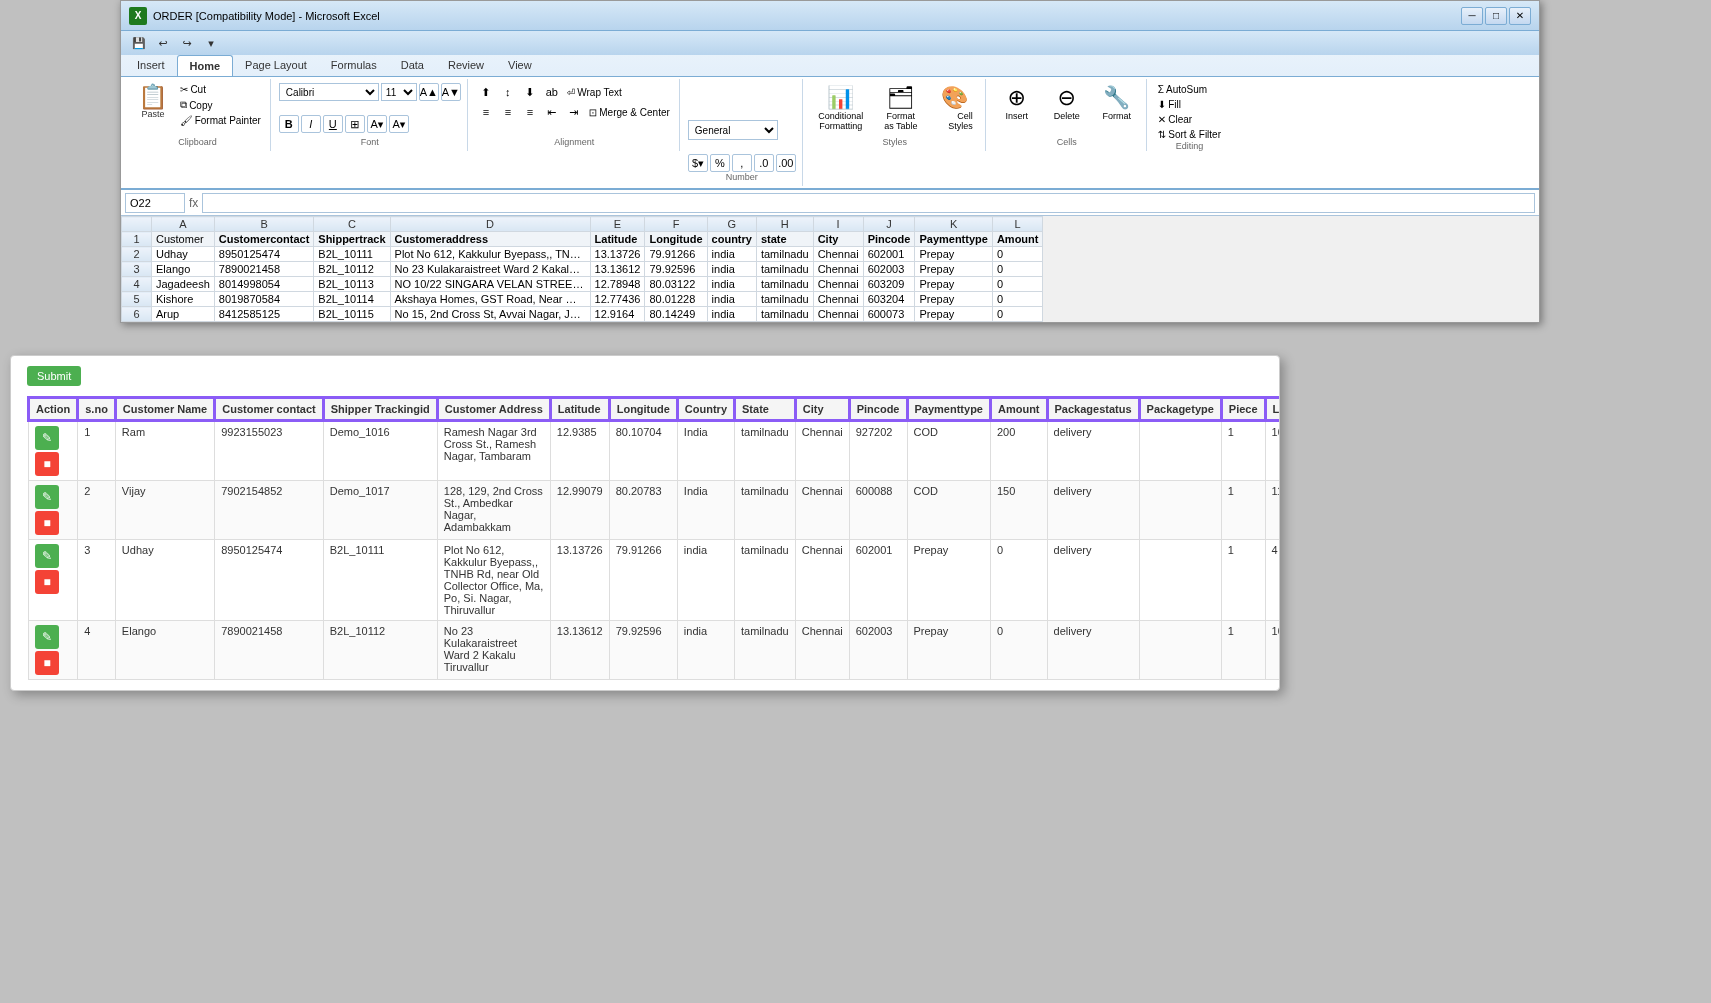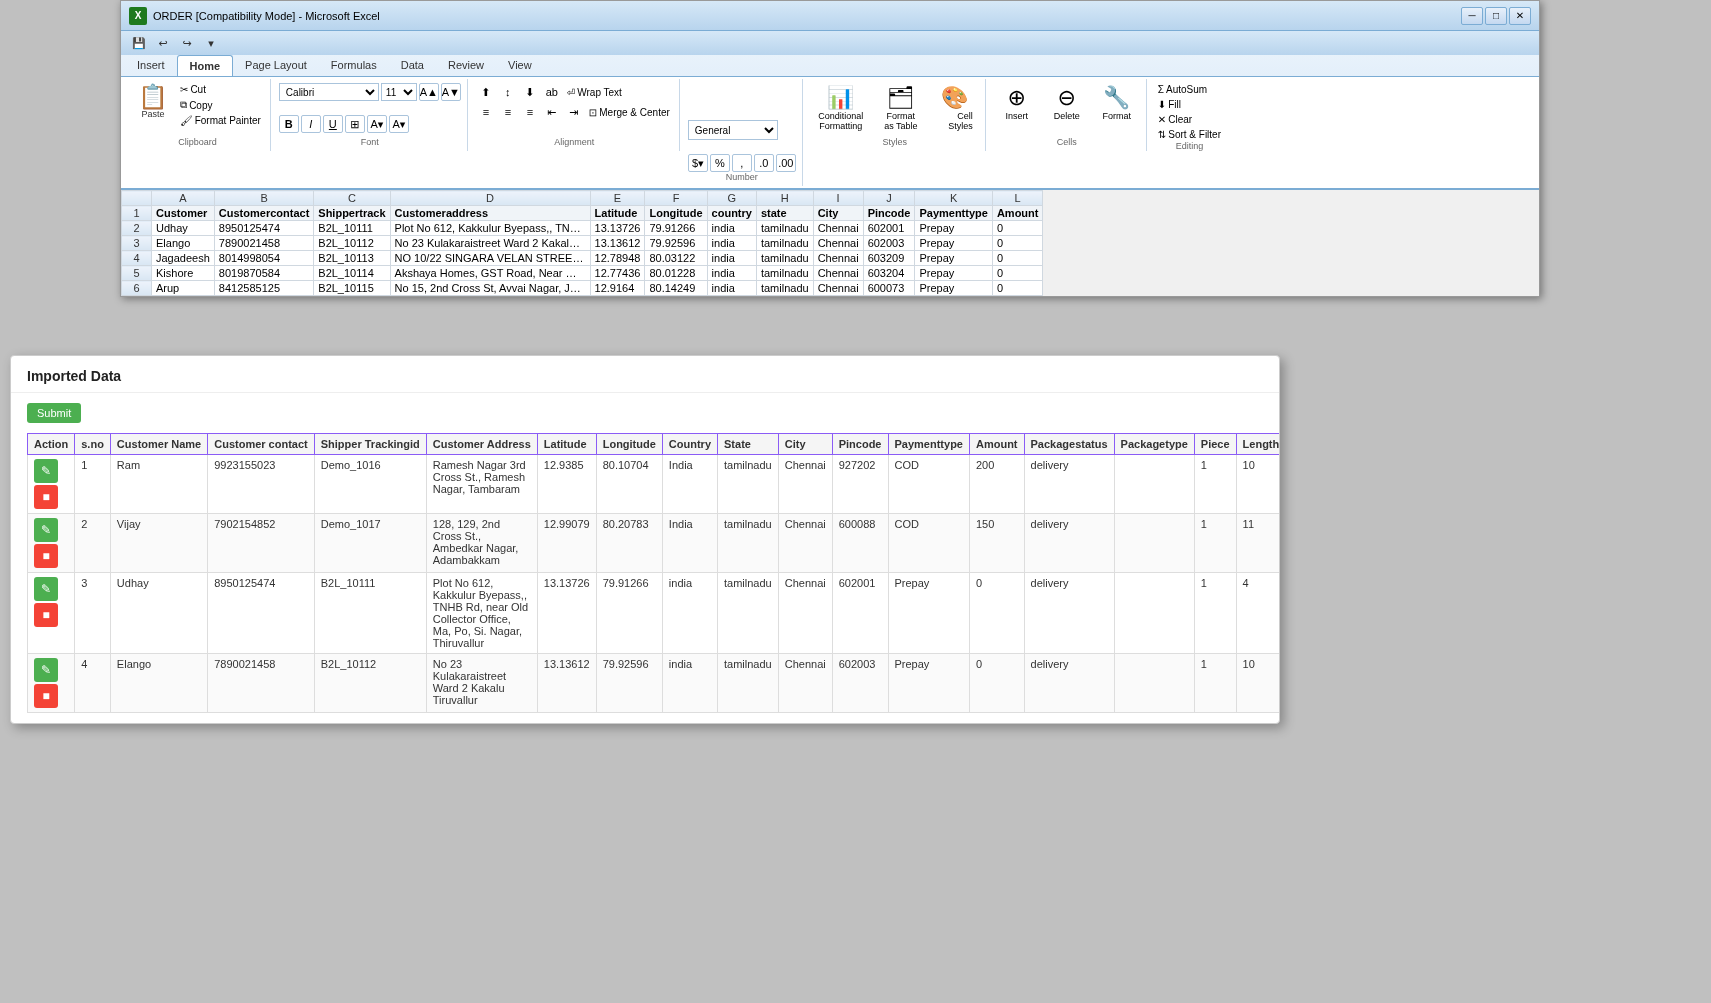--- a/index.html
+++ b/index.html
@@ -193,21 +193,21 @@
       border-radius: 3px;
       cursor: pointer;
       font-size: 11px;
       margin-bottom: 10px;
     }
 
     
     .data-table { border-collapse: collapse; font-size: 11px; width: 100%; }
     .data-table th {
       background: #f5f5f5;
-      border: 1px solid #8b5cf6;
+      border: 3px solid #8b5cf6;
       padding: 4px 6px;
       text-align: left;
       font-weight: 600;
       color: #333;
       white-space: nowrap;
     }
     .data-table td {
       border: 1px solid #ddd;
       padding: 4px 6px;
       color: #333;
@@ -405,20 +405,25 @@
             <span>⇅</span>
             <span>Sort &amp; Filter</span>
           </div>
         </div>
         <div class="ribbon-group-label">Editing</div>
       </div>
 
     </div>
   </div>
 
+  <div class="formula-bar">
+    <input class="cell-ref-box" type="text" value="O22" style="">
+    <span style="font-size:12px;color:#666;">fx</span>
+    <input class="formula-input" type="text" value="" style="">
+  </div>
 
   <div class="spreadsheet">
     <table class="sheet-table">
       <thead>
         <tr>
           <th></th>
           <th class="col-a">A</th>
           <th class="col-b">B</th>
           <th class="col-c">C</th>
           <th class="col-d">D</th>
@@ -428,21 +433,21 @@
           <th class="col-h">H</th>
           <th class="col-i">I</th>
           <th class="col-j">J</th>
           <th class="col-k">K</th>
           <th class="col-l">L</th>
         </tr>
       </thead>
       <tbody id="sheet-body">
       <tr>
             <th class="row-header">1</th>
-            <td style="font-weight: 700; background: rgb(240, 244, 248);">Customer</td>
+            <td style="font-weight: 400; background: rgb(240, 244, 248);">Customer</td>
             <td style="font-weight: 600; background: rgb(240, 244, 248);">Customercontact</td>
             <td style="font-weight: 600; background: rgb(240, 244, 248);">Shippertrack</td>
             <td style="font-weight: 600; background: rgb(240, 244, 248);">Customeraddress</td>
             <td style="font-weight: 600; background: rgb(240, 244, 248);">Latitude</td>
             <td style="font-weight: 600; background: rgb(240, 244, 248);">Longitude</td>
             <td style="font-weight: 600; background: rgb(240, 244, 248);">country</td>
             <td style="font-weight: 600; background: rgb(240, 244, 248);">state</td>
             <td style="font-weight: 600; background: rgb(240, 244, 248);">City</td>
             <td style="font-weight: 600; background: rgb(240, 244, 248);">Pincode</td>
             <td style="font-weight: 600; background: rgb(240, 244, 248);">Paymenttype</td>
@@ -522,21 +527,20 @@
             <td>600073</td>
             <td>Prepay</td>
             <td>0</td>
           </tr>
         </tbody>
     </table>
   </div>
 </div>
 
 <div class="imported-panel">
-  <div class="imported-header">Imported Data</div>
   <div class="imported-body">
     <button class="submit-btn">Submit</button>
     <table class="data-table">
       <thead>
         <tr id="imported-table-headers">
             <th>Action</th>
             <th>s.no</th>
             <th>Customer Name</th>
             <th>Customer contact</th>
             <th>Shipper Trackingid</th>

